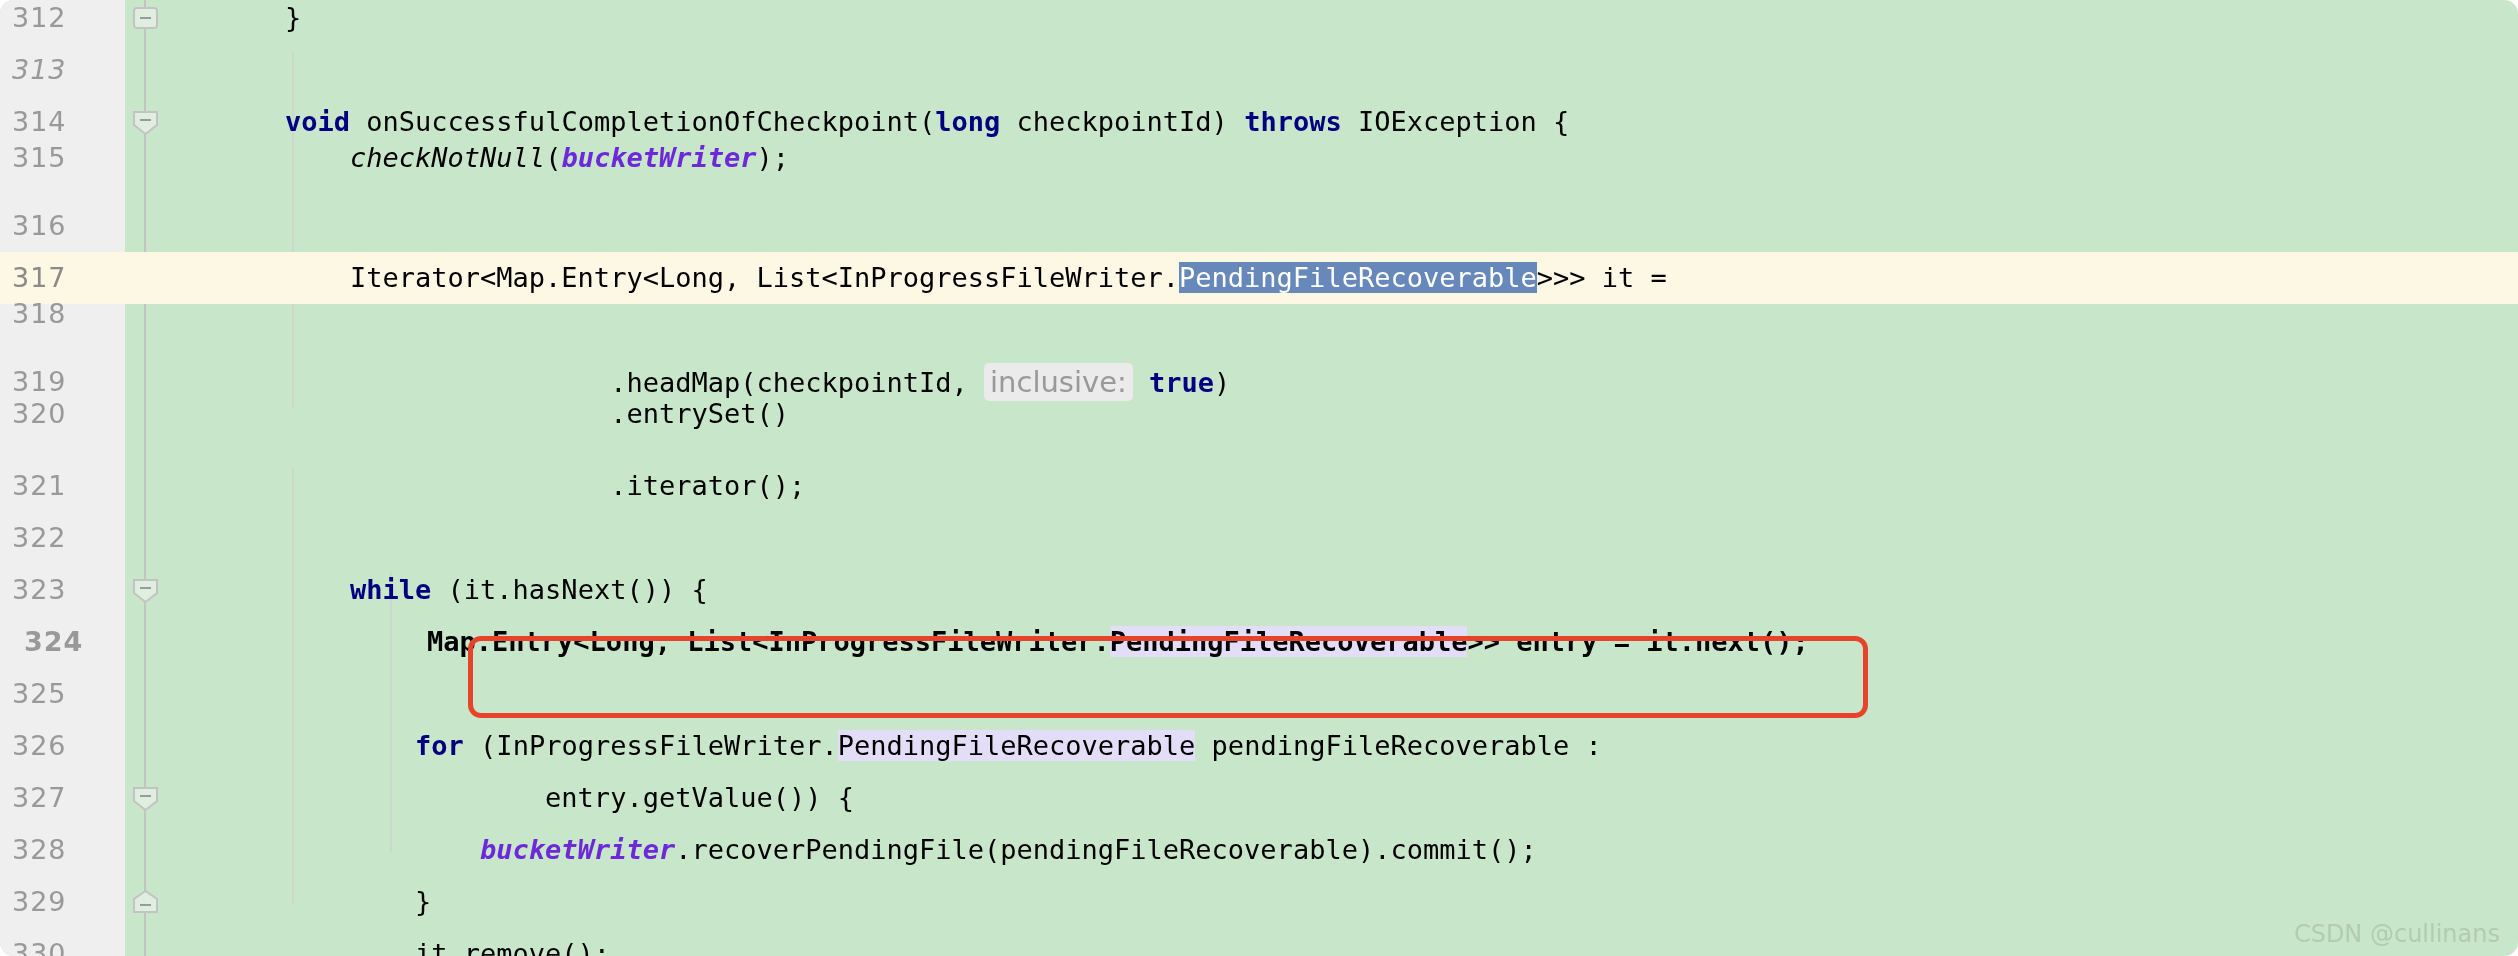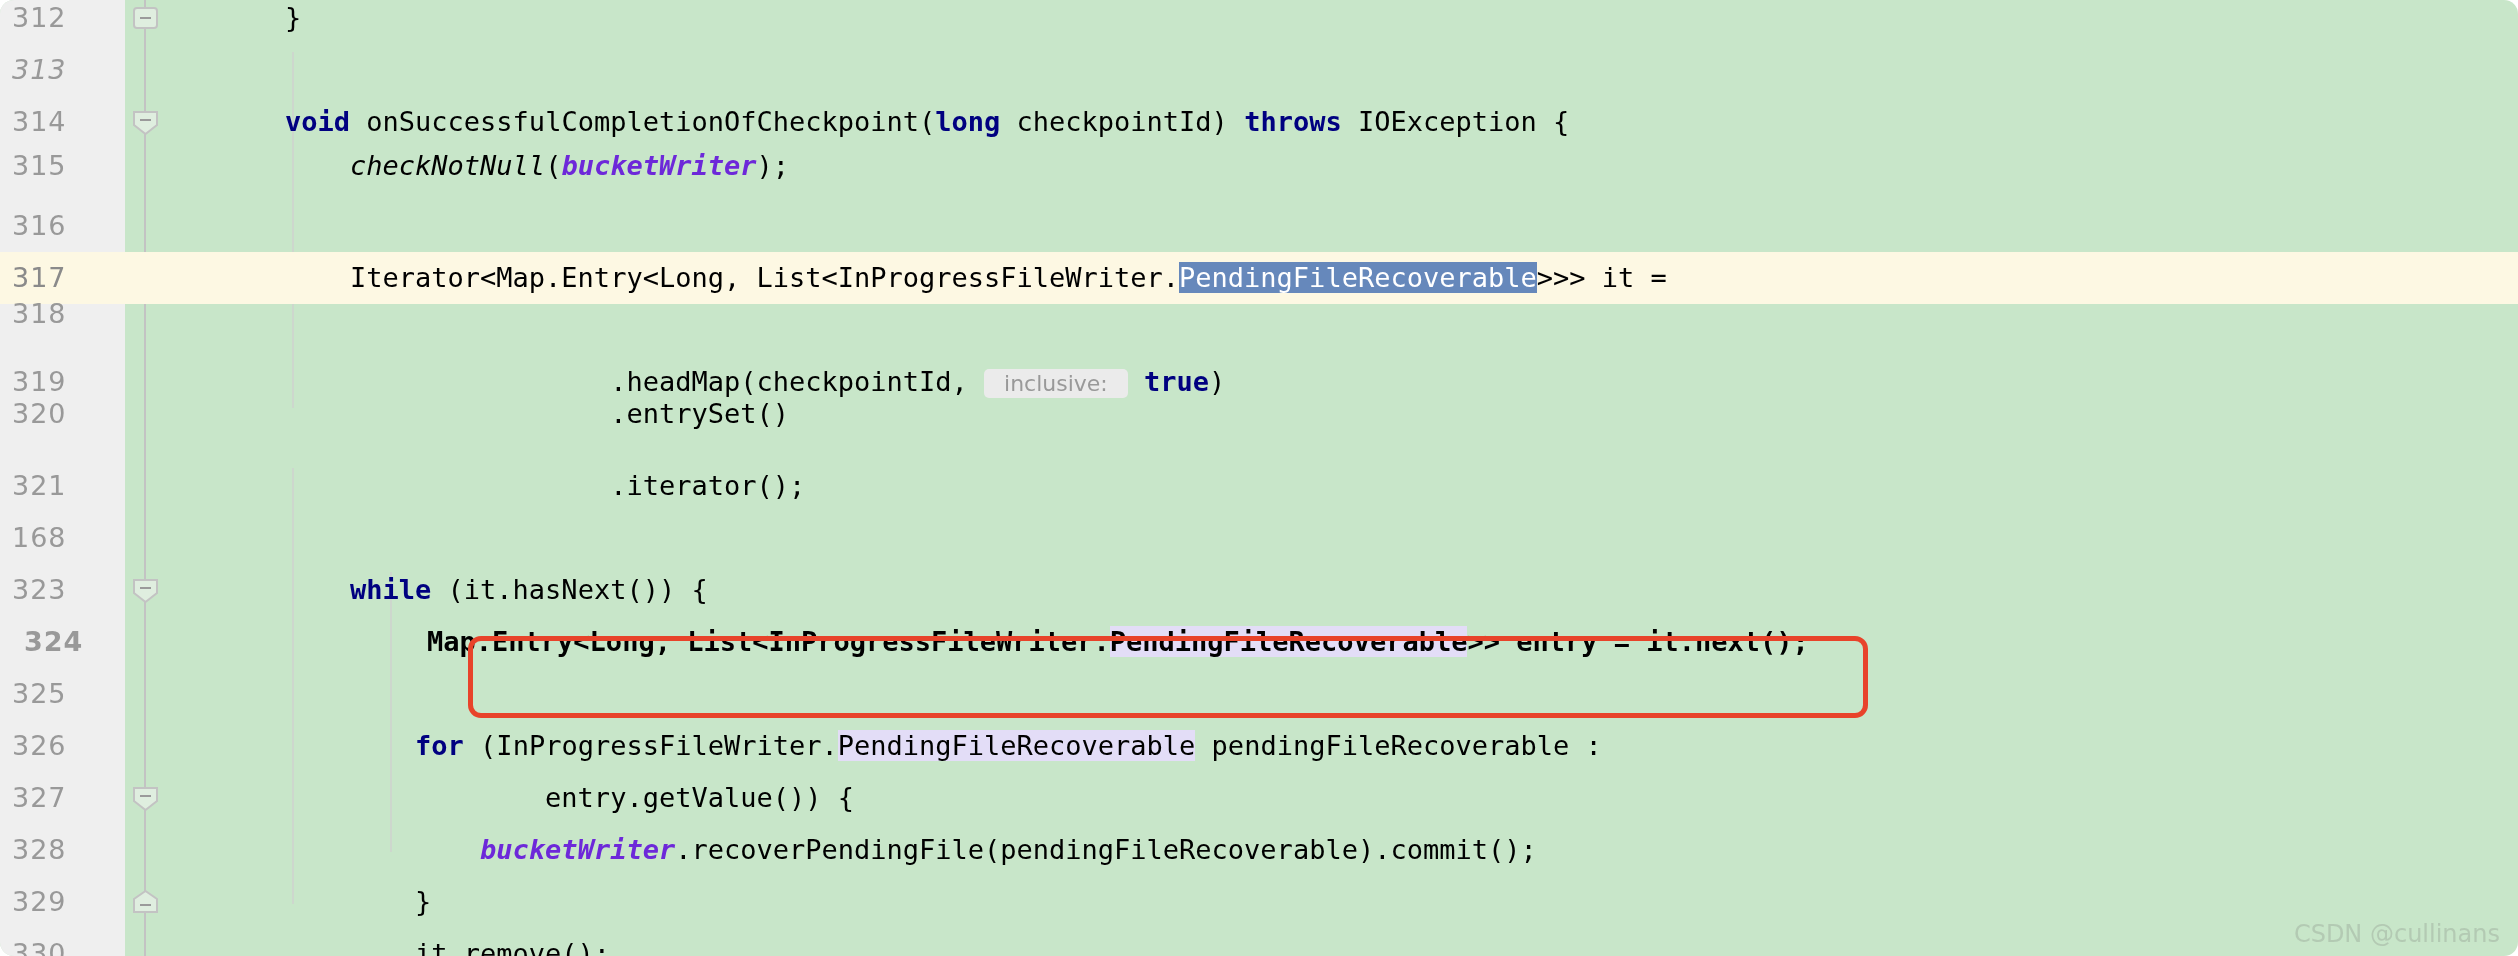--- a/index.html
+++ b/index.html
@@ -96,22 +96,22 @@
   
   .kw    { color: #000080; font-weight: bold; }
   .field { color: #6d28d9; font-weight: bold; font-style: italic; }
   .italic{ font-style: italic; }
   .sel   { background: #6688bb; color: #ffffff; }
   .occ   { background: #e3ddf7; }
   .hint  {
     background: #ebebeb;
     color: #999999;
     border-radius: 5px;
-    padding: 2px 20px;
-    font-size: 22px;
+    padding: 2px 6px;
+    font-size: 29px;
     font-family: "DejaVu Sans", sans-serif;
     font-weight: normal;
   }
   
   .guide {
     position: absolute;
     top: 0;
     width: 2px;
     height: 100%;
     background: #cdd7cd;
@@ -152,28 +152,28 @@
 <div id="editor">
 
   <div class="gutter-numbers"></div>
   <div class="gutter-fold"></div>
   <div class="fold-rail"></div>
 
   <div class="rows" id="rows">
       <div class="row" style="top: -8px; position: absolute; left: 0px; width: 100%;"><div class="row-bg"></div><div class="lnum">312</div><div class="code"><span>    }</span></div></div>
       <div class="row" style="top: 44px; position: absolute; left: 0px; width: 100%; font-style: italic;"><div class="row-bg"></div><div class="lnum">313</div><div class="code"><span></span></div></div>
       <div class="row" style="top: 96px; position: absolute; left: 0px; width: 100%;"><div class="row-bg"></div><div class="lnum">314</div><div class="code"><span>    </span><span class="kw">void</span><span> onSuccessfulCompletionOfCheckpoint(</span><span class="kw">long</span><span> checkpointId) </span><span class="kw">throws</span><span> IOException {</span></div></div>
-      <div class="row" style="top: 140px; position: absolute; left: 0px; width: 100%;"><div class="row-bg"></div><div class="lnum">315</div><div class="code"><span>        </span><span class="italic">checkNotNull</span><span>(</span><span class="field">bucketWriter</span><span>);</span></div></div>
+      <div class="row" style="top: 132px; position: absolute; left: 0px; width: 100%;"><div class="row-bg"></div><div class="lnum">315</div><div class="code"><span>        </span><span class="italic">checkNotNull</span><span>(</span><span class="field">bucketWriter</span><span>);</span></div></div>
       <div class="row" style="top: 200px; position: absolute; left: 0px; width: 100%;"><div class="row-bg"></div><div class="lnum">316</div><div class="code"><span></span></div></div>
       <div class="row caret" style="top: 252px; position: absolute; left: 0px; width: 100%;"><div class="row-bg"></div><div class="lnum">317</div><div class="code"><span>        Iterator&lt;Map.Entry&lt;Long, List&lt;InProgressFileWriter.</span><span class="sel">PendingFileRecoverable</span><span>&gt;&gt;&gt; it =</span></div></div>
       <div class="row" style="top: 288px; position: absolute; left: 0px; width: 100%;"><div class="row-bg"></div><div class="lnum">318</div><div class="code"><span>                </span></div></div>
       <div class="row" style="top: 356px; position: absolute; left: 0px; width: 100%;"><div class="row-bg"></div><div class="lnum">319</div><div class="code"><span>                        .headMap(checkpointId, </span><span class="hint">inclusive:</span><span> </span><span class="kw">true</span><span>)</span></div></div>
       <div class="row" style="top: 388px; position: absolute; left: 0px; width: 100%;"><div class="row-bg"></div><div class="lnum">320</div><div class="code"><span>                        .entrySet()</span></div></div>
       <div class="row" style="top: 460px; position: absolute; left: 0px; width: 100%;"><div class="row-bg"></div><div class="lnum">321</div><div class="code"><span>                        .iterator();</span></div></div>
-      <div class="row" style="top: 512px; position: absolute; left: 0px; width: 100%;"><div class="row-bg"></div><div class="lnum">168</div><div class="code"><span></span></div></div>
+      <div class="row" style="top: 512px; position: absolute; left: 0px; width: 100%;"><div class="row-bg"></div><div class="lnum">322</div><div class="code"><span></span></div></div>
       <div class="row" style="top: 564px; position: absolute; left: 0px; width: 100%;"><div class="row-bg"></div><div class="lnum">323</div><div class="code"><span>        </span><span class="kw">while</span><span> (it.hasNext()) {</span></div></div>
       <div class="row" style="top: 616px; position: absolute; left: 12px; width: 100%; font-weight: bold;"><div class="row-bg"></div><div class="lnum">324</div><div class="code"><span>            Map.Entry&lt;Long, List&lt;InProgressFileWriter.</span><span class="occ">PendingFileRecoverable</span><span>&gt;&gt; entry = it.next();</span></div></div>
       <div class="row" style="top: 668px; position: absolute; left: 0px; width: 100%;"><div class="row-bg"></div><div class="lnum">325</div><div class="code"><span></span></div></div>
       <div class="row" style="top: 720px; position: absolute; left: 0px; width: 100%;"><div class="row-bg"></div><div class="lnum">326</div><div class="code"><span>            </span><span class="kw">for</span><span> (InProgressFileWriter.</span><span class="occ">PendingFileRecoverable</span><span> pendingFileRecoverable :</span></div></div>
       <div class="row" style="top: 772px; position: absolute; left: 0px; width: 100%;"><div class="row-bg"></div><div class="lnum">327</div><div class="code"><span>                    entry.getValue()) {</span></div></div>
       <div class="row" style="top: 824px; position: absolute; left: 0px; width: 100%;"><div class="row-bg"></div><div class="lnum">328</div><div class="code"><span>                </span><span class="field">bucketWriter</span><span>.recoverPendingFile(pendingFileRecoverable).commit();</span></div></div>
       <div class="row" style="top: 876px; position: absolute; left: 0px; width: 100%;"><div class="row-bg"></div><div class="lnum">329</div><div class="code"><span>            }</span></div></div>
       <div class="row" style="top: 928px; position: absolute; left: 0px; width: 100%;"><div class="row-bg"></div><div class="lnum">330</div><div class="code"><span>            it.remove();</span></div></div>
     </div>
 

